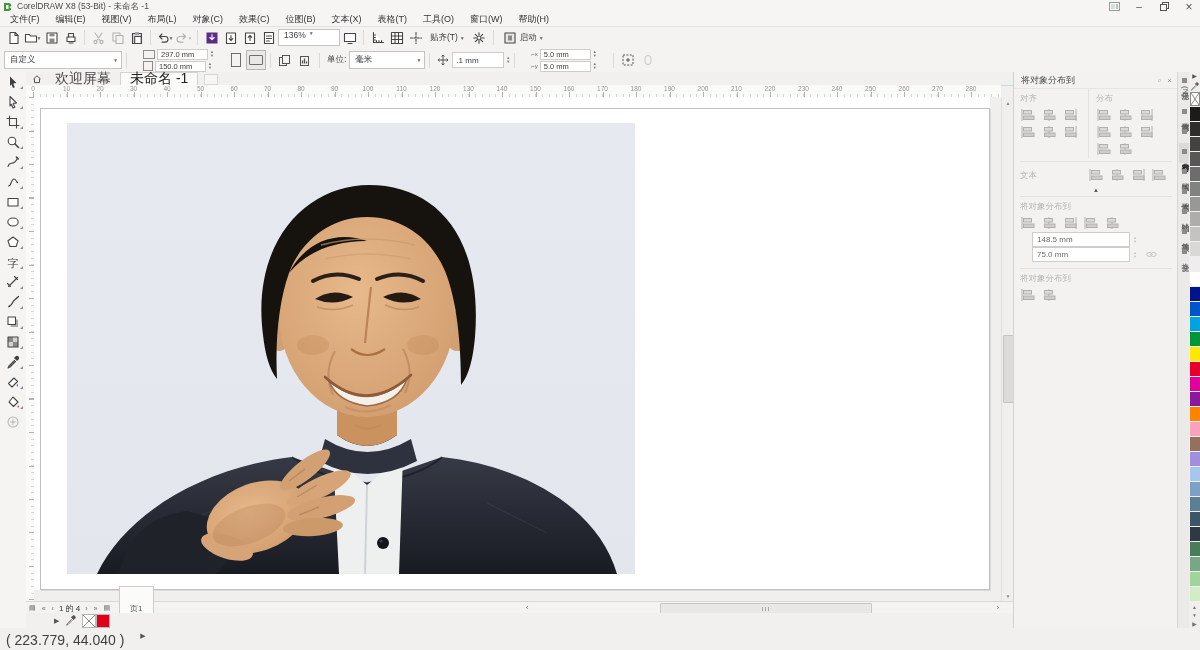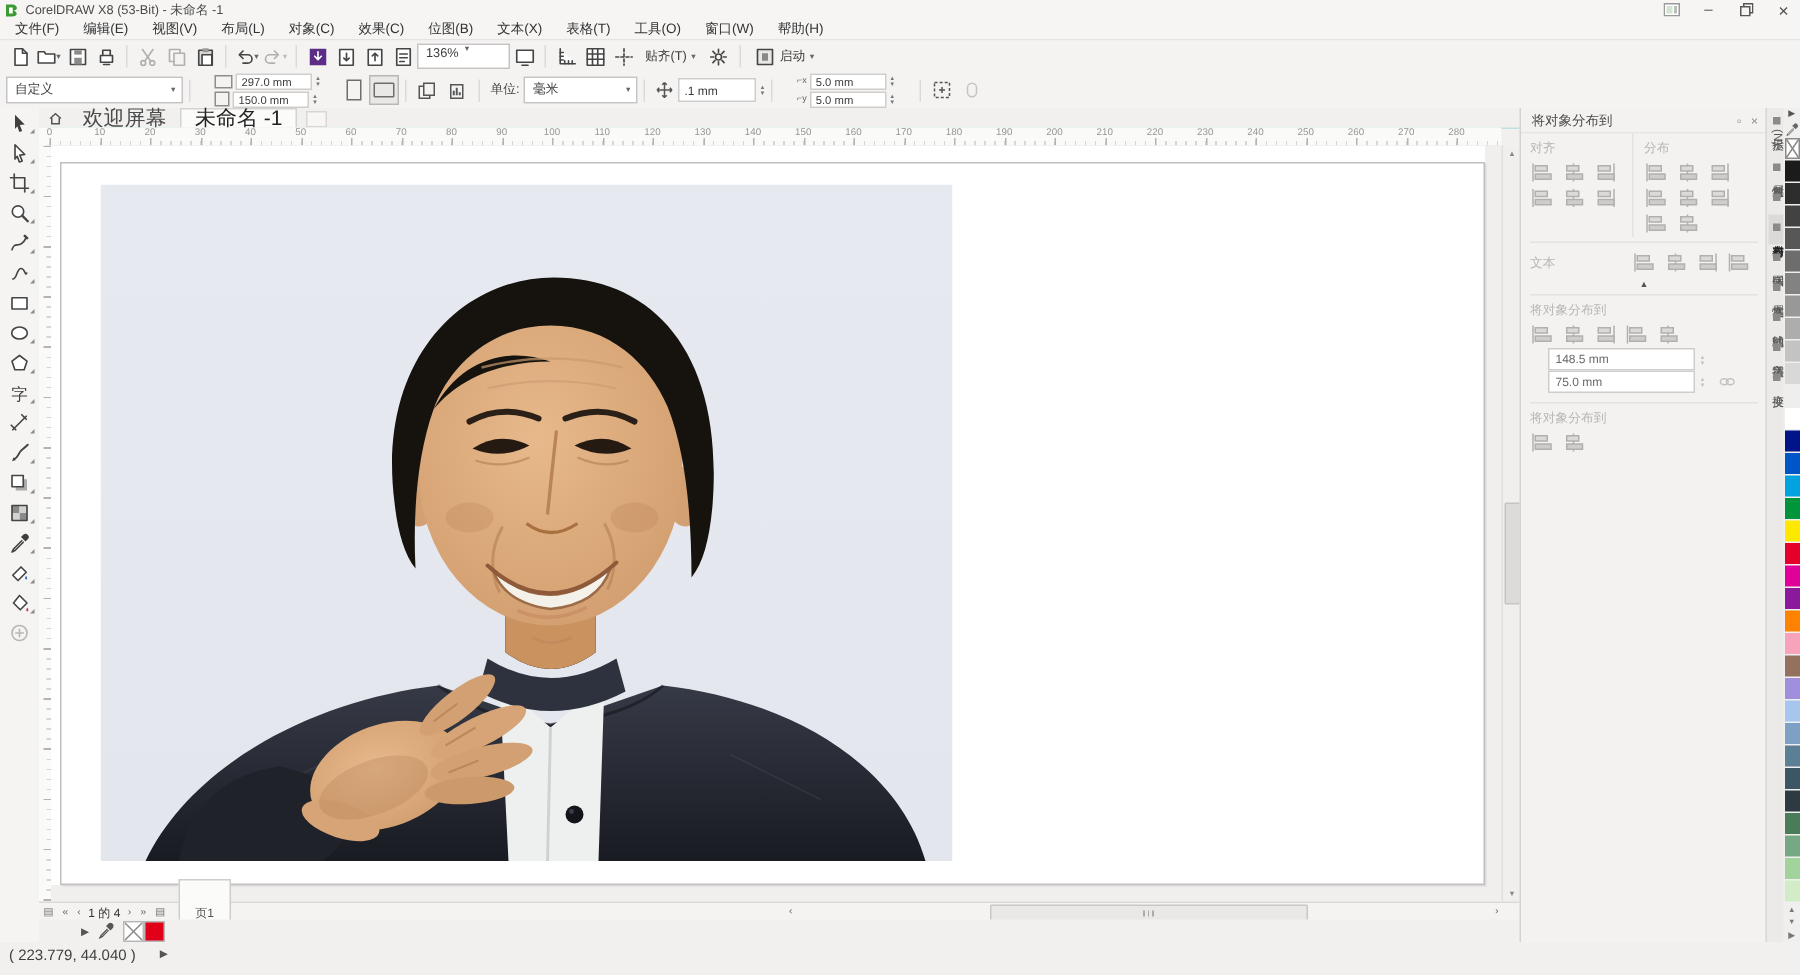--- a/index.html
+++ b/index.html
@@ -73,21 +73,21 @@
   .ptab{height:11px;border:1px solid #cfcdcb;border-bottom:none;background:#fbfbfa;padding:16px 10px;display:flex;align-items:center;margin-left:6px;font-size:8px}
   #hscrolltrack{position:absolute;left:500px;right:14px;top:1px;height:10px}
   #hthumb{position:absolute;left:134px;width:210px;height:10px;background:#e9e8e7;border:1px solid #c9c7c6;border-radius:1px}
   #hgrip{position:absolute;left:50%;top:3px;width:8px;height:4px;transform:translateX(-50%);
      background:repeating-linear-gradient(90deg,#aaa 0 1px,transparent 1px 3px)}
   
   #docpal{left:26px;top:613px;width:987px;height:15px;background:#f1f0ef;display:flex;align-items:center;gap:6px;padding-left:28px}
   .dswatch{width:12px;height:12px;border:1px solid #b9b7b5;flex:none}
   
   #statusbar{left:0;top:628px;width:1200px;height:22px;background:#f1f0ef;display:flex;align-items:flex-start;padding:4px 0 0 6px;gap:16px}
-  #statusbar .coords{font-size:10px;color:#3f3f3f}
+  #statusbar .coords{font-size:14px;color:#3f3f3f}
   
   #docker{left:1013px;top:72px;width:164px;height:556px;background:#f3f2f1;border-left:1px solid #d4d2d1}
   #dockerhead{height:16px;display:flex;align-items:center;justify-content:space-between;padding:0 4px 0 7px;border-bottom:1px solid #e7e5e4}
   #dockerhead .dtitle{font-size:9px;color:#4a4a4a}
   #dockerhead .hbtn{font-size:8px;color:#8a8a8a;padding:0 2px}
   .dlabel{font-size:8.5px;color:#b8b6b4;margin:4px 0 2px}
   .dgrid{display:flex;flex-wrap:wrap}
   .di{width:17px;height:15px;margin:1px 4px 1px 0}
   .dsec-top{display:flex;padding:0 6px}
   .dsec-top .half-l{width:68px}

